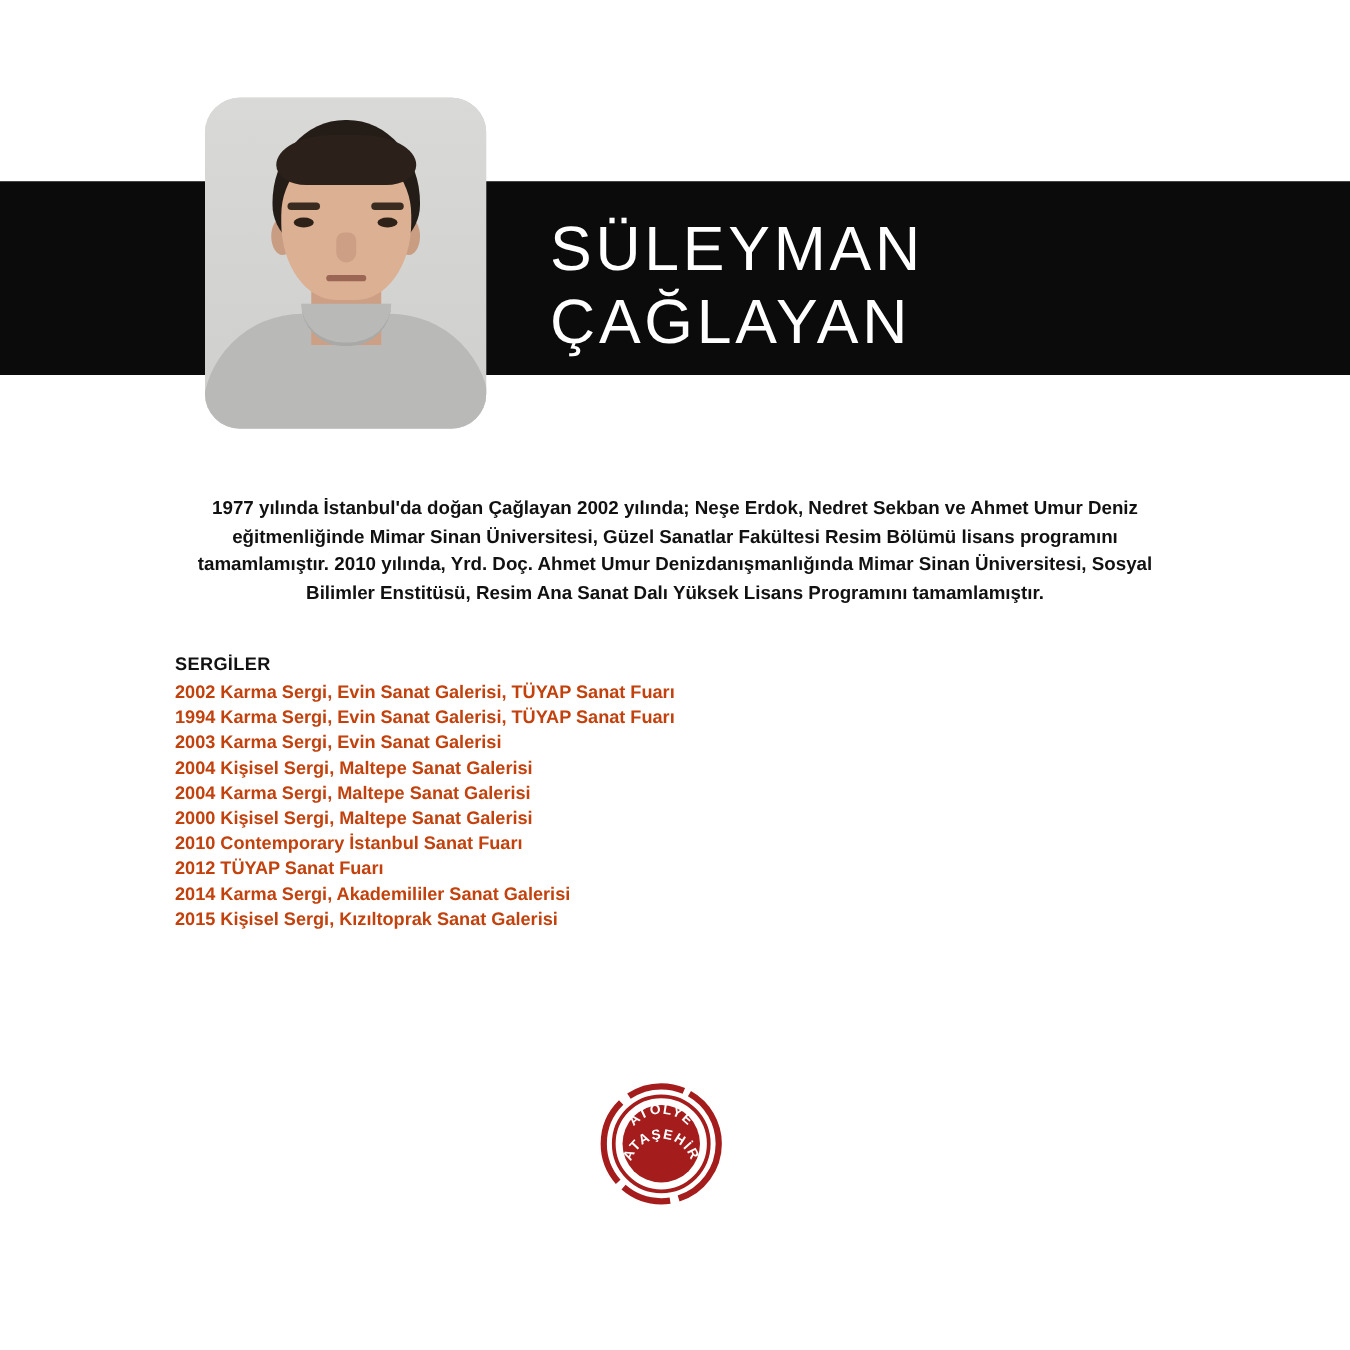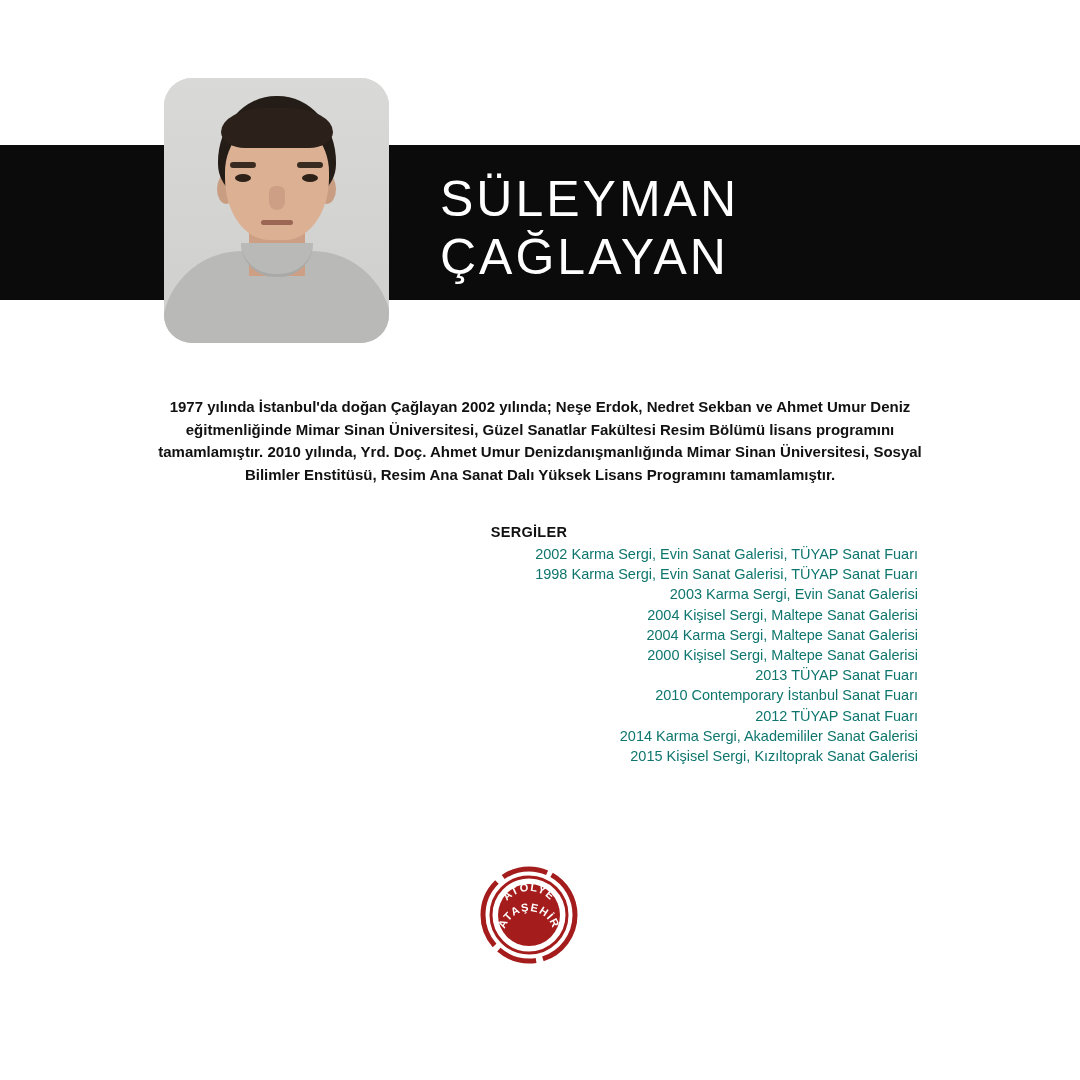--- a/index.html
+++ b/index.html
@@ -183,35 +183,35 @@
     font-size: 15px;
     line-height: 22.5px;
     font-weight: bold;
   }
 
   .exhib-title {
     position: absolute;
     left: 140px;
     top: 524px;
     width: 778px;
-    text-align: center;
+    text-align: left;
     color: #111111;
     font-size: 14.5px;
     font-weight: bold;
     letter-spacing: 0.3px;
   }
   .exhib-list {
     position: absolute;
     left: 140px;
     top: 544px;
     width: 778px;
-    text-align: right;
-    color: #0f766e;
+    text-align: left;
+    color: #c2410c;
     font-size: 14.5px;
-    font-weight: normal;
+    font-weight: bold;
     line-height: 20.2px;
     list-style: none;
   }
   .exhib-list li { white-space: nowrap; }
 
   
   .stamp {
     position: absolute;
     left: 478px;
     top: 864px;
@@ -249,26 +249,25 @@
       <div class="p-nose"></div>
       <div class="p-mouth"></div>
     </div>
   </div>
 
   <p class="bio">1977 yılında İstanbul'da doğan Çağlayan 2002 yılında; Neşe Erdok, Nedret Sekban ve Ahmet Umur Deniz eğitmenliğinde Mimar Sinan Üniversitesi, Güzel Sanatlar Fakültesi Resim Bölümü lisans programını tamamlamıştır. 2010 yılında, Yrd. Doç. Ahmet Umur Denizdanışmanlığında Mimar Sinan Üniversitesi, Sosyal Bilimler Enstitüsü, Resim Ana Sanat Dalı Yüksek Lisans Programını tamamlamıştır.</p>
 
   <div class="exhib-title">SERGİLER</div>
   <ul class="exhib-list">
     <li>2002 Karma Sergi, Evin Sanat Galerisi, TÜYAP Sanat Fuarı</li>
-    <li>1998 Karma Sergi, Evin Sanat Galerisi, TÜYAP Sanat Fuarı</li>
+    <li>1994 Karma Sergi, Evin Sanat Galerisi, TÜYAP Sanat Fuarı</li>
     <li>2003 Karma Sergi, Evin Sanat Galerisi</li>
     <li>2004 Kişisel Sergi, Maltepe Sanat Galerisi</li>
     <li>2004 Karma Sergi, Maltepe Sanat Galerisi</li>
     <li>2000 Kişisel Sergi, Maltepe Sanat Galerisi</li>
-    <li>2013 TÜYAP Sanat Fuarı</li>
     <li>2010 Contemporary İstanbul Sanat Fuarı</li>
     <li>2012 TÜYAP Sanat Fuarı</li>
     <li>2014 Karma Sergi, Akademililer Sanat Galerisi</li>
     <li>2015 Kişisel Sergi, Kızıltoprak Sanat Galerisi</li>
   </ul>
 
   <div class="stamp">
     <svg width="102" height="102" viewBox="0 0 102 102" xmlns="http://www.w3.org/2000/svg">
       <defs>
         <path id="arcTop" d="M 22,56 A 29,29 0 0 1 80,56" fill="none"></path>

